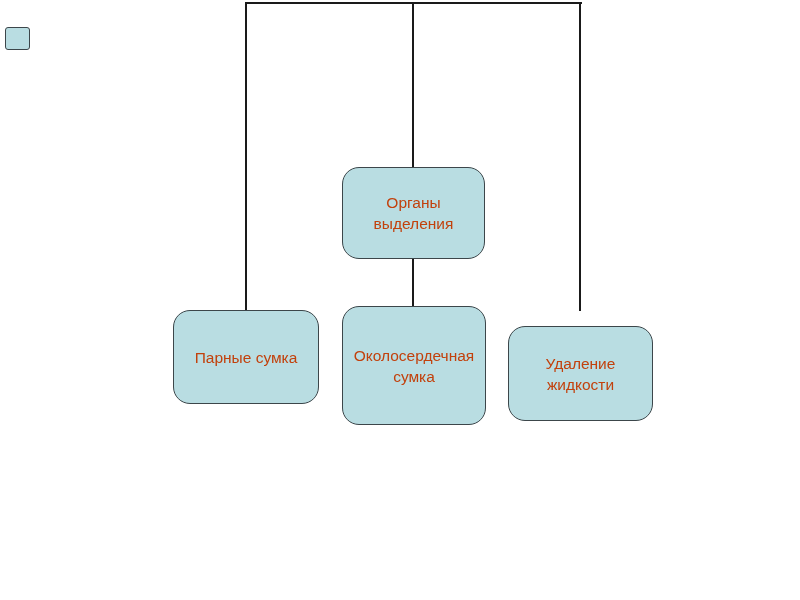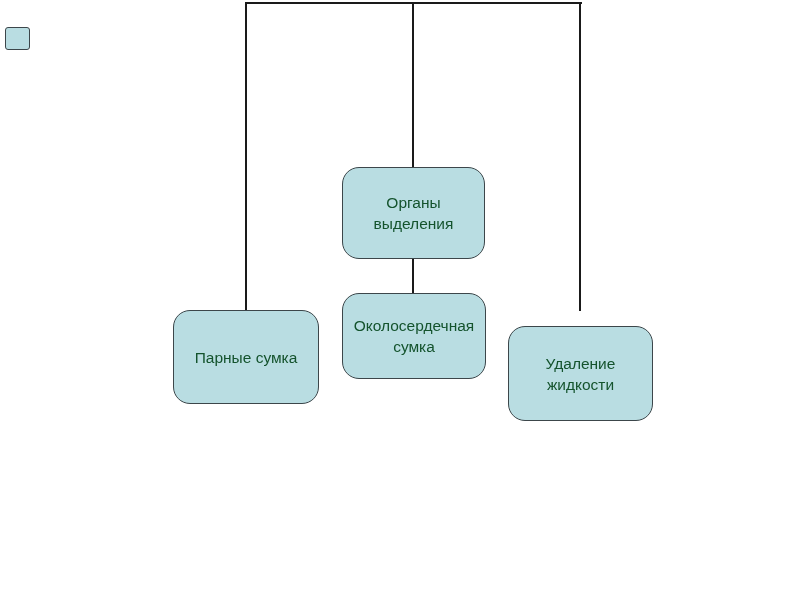--- a/index.html
+++ b/index.html
@@ -47,27 +47,27 @@
     box-sizing: border-box;
     display: flex;
     align-items: center;
     justify-content: center;
     text-align: center;
     z-index: 2;
   }
   .node-label {
     font-size: 15.5px;
     line-height: 21px;
-    color: #14532d;
+    color: #c2410c;
     white-space: pre-line;
     padding: 0 6px;
   }
   .node-center { left: 342px; top: 167px; width: 143px; height: 92px; }
   .node-left   { left: 173px; top: 310px; width: 146px; height: 94px; }
-  .node-middle { left: 342px; top: 293px; width: 144px; height: 86px; }
+  .node-middle { left: 342px; top: 306px; width: 144px; height: 119px; }
   .node-right  { left: 508px; top: 326px; width: 145px; height: 95px; }
 </style>
 </head>
 <body>
 
 <div class="slide">
 
   <div class="corner-square"></div>
 
   <div class="connector hline-top"></div>

